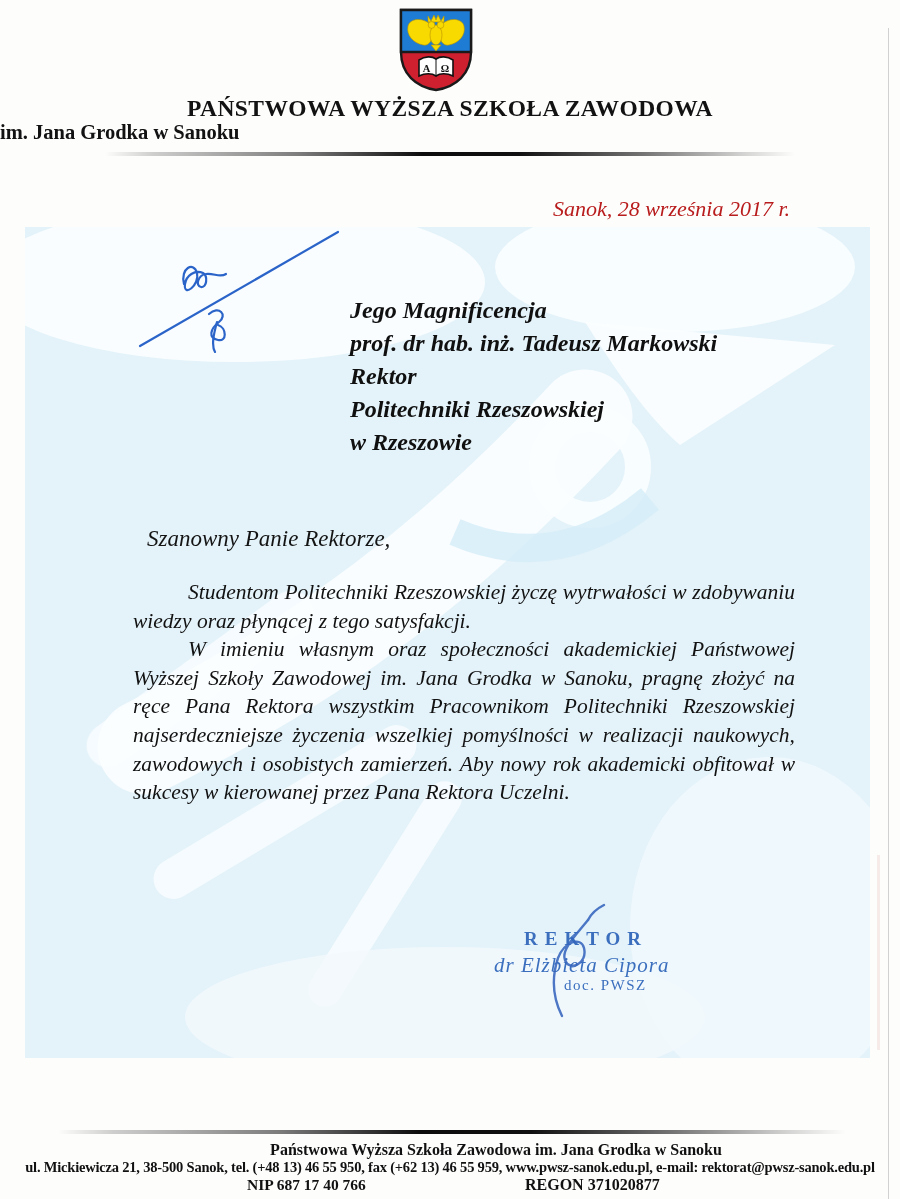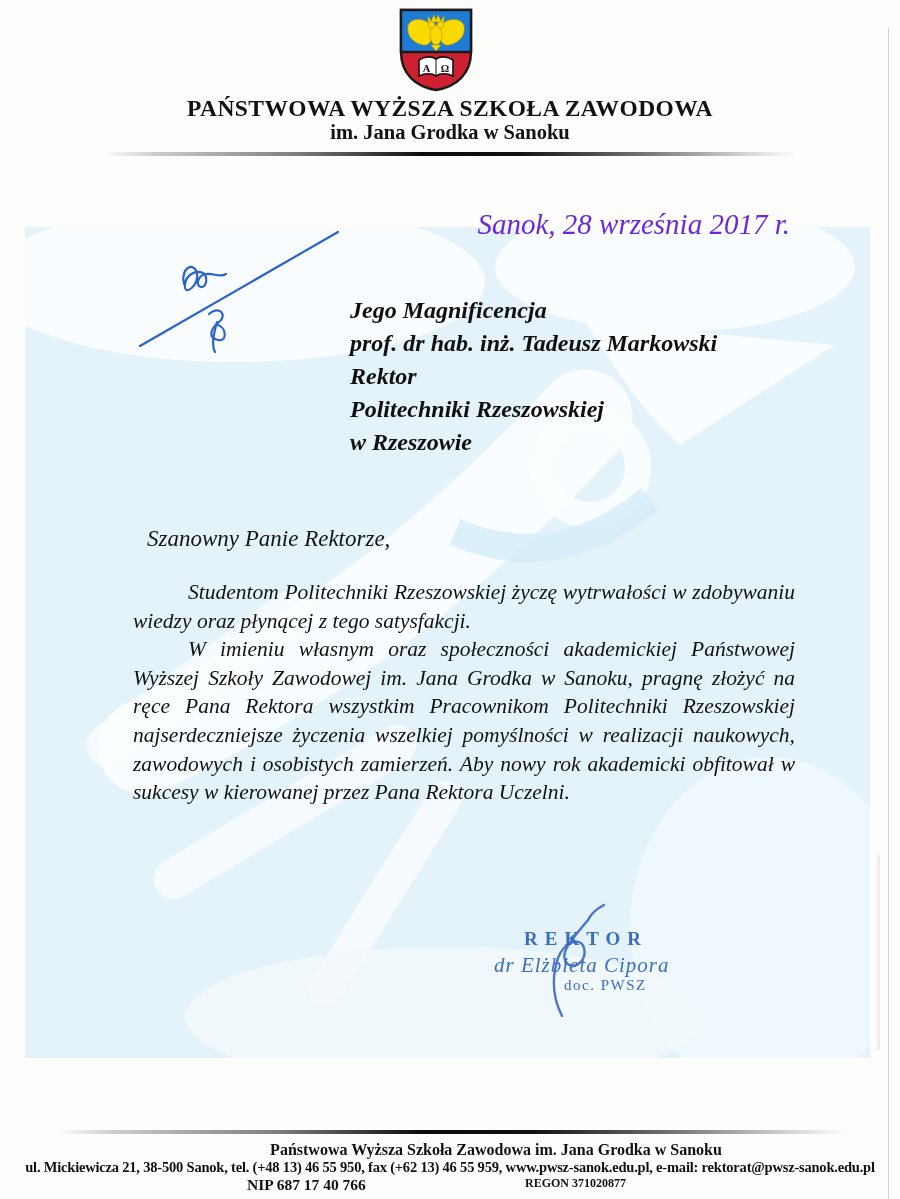--- a/index.html
+++ b/index.html
@@ -22,25 +22,25 @@
   .sep-top { left:105px; top:152px; width:690px; }
   .sep-bottom { left:58px; top:1130px; width:788px; }
 
   .scanline-v { left:888px; top:28px; width:1px; height:1171px; background:#c9c9c9; opacity:.85; }
   .scan-pink { left:877px; top:855px; width:3px; height:195px; background:#f3e2e2; opacity:.7; }
 
   
   .crest { left:399px; top:8px; width:74px; height:84px; }
   .title1 { left:0; top:95px; width:900px; text-align:center;
             font-weight:bold; font-size:23.5px; letter-spacing:.4px; color:#121212; }
-  .title2 { left:0; top:121px; width:900px; text-align:center;
+  .title2 { left:0; top:121px; width:900px; 
             font-weight:bold; font-size:20.5px; color:#121212; }
 
-  .dateline { left:430px; top:208px; width:360px; text-align:right;
-              font-style:italic; font-size:29px; color:#6d28d9; }
+  .dateline { left:430px; top:196px; width:360px; text-align:right;
+              font-style:italic; font-size:22px; color:#b91c1c; }
 
   .penmark { left:138px; top:228px; width:210px; height:125px; }
 
   .recipient { left:350px; top:294px; font-style:italic; font-weight:bold;
                font-size:24px; line-height:33px; color:#101010; }
 
   .salutation { left:147px; top:526px; font-style:italic; font-size:23px; }
 
   .body-text { left:133px; top:578px; width:662px; font-style:italic;
                font-size:21.5px; line-height:28.6px; text-align:justify; color:#121212; }
@@ -54,21 +54,21 @@
   .stamp-name  { left:494px; top:953px; font-size:21px; font-style:italic;
                  letter-spacing:1px; color:#3b6fbe; }
   .stamp-pos   { left:564px; top:977px; font-size:15px; letter-spacing:1.5px; color:#3b6fbe; }
   .signature   { left:528px; top:898px; width:100px; height:125px; }
 
   
   .f1 { left:0; top:1141px; width:900px; text-align:center; font-weight:bold; font-size:16px; color:#111;padding-left:46px; }
   .f2 { left:0; top:1159px; width:900px; text-align:center; font-weight:bold;
         font-size:14.5px; letter-spacing:-.2px; white-space:nowrap; color:#111; }
   .f3a { left:247px; top:1176px; font-weight:bold; font-size:15.5px; color:#111; }
-  .f3b { left:525px; top:1176px; font-weight:bold; font-size:12px; color:#111; }
+  .f3b { left:525px; top:1176px; font-weight:bold; font-size:16px; color:#111; }
 </style>
 </head>
 <body>
 
 <div class="page">
 
   <div class="abs band">
     <svg width="845" height="831" viewBox="0 0 845 831">
       <ellipse cx="210" cy="55" rx="250" ry="80" fill="#fbfeff" opacity="0.92"></ellipse>
       <ellipse cx="650" cy="40" rx="180" ry="65" fill="#fbfeff" opacity="0.85"></ellipse>

